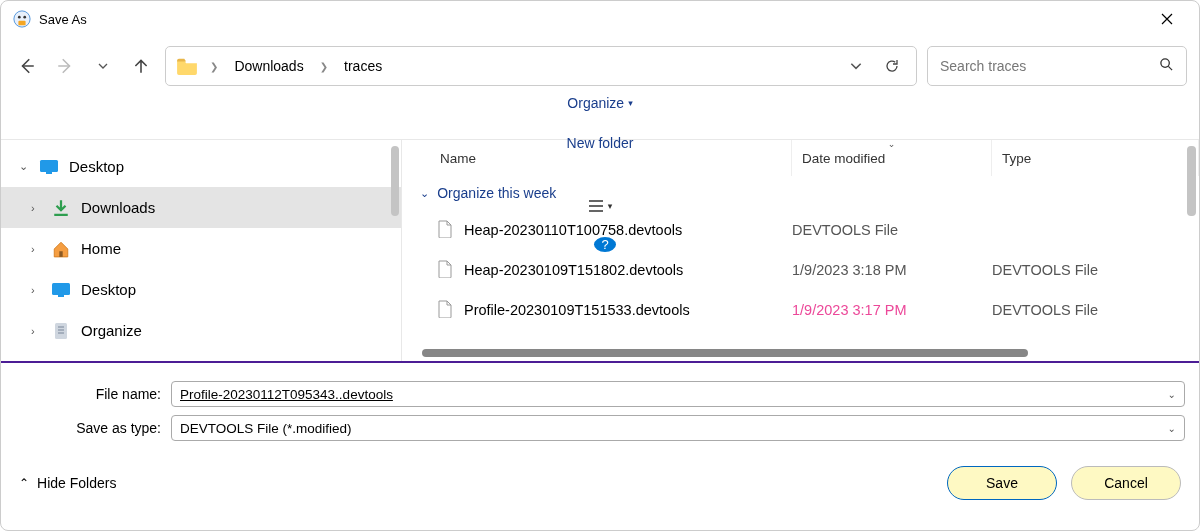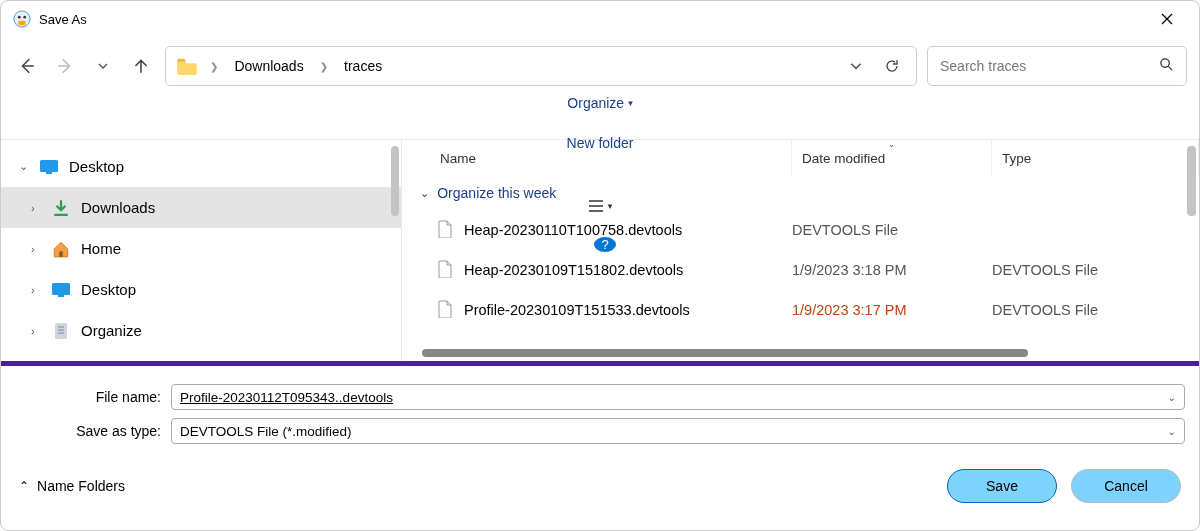--- a/index.html
+++ b/index.html
@@ -54,32 +54,32 @@
     .col-date { flex: 0 0 200px; }
     .col-type { flex: 1; }
     .sort-ind { position: absolute; top: -1px; left: 50%; transform: translateX(-50%); font-size: 9px; color: #555; }
     .fl-group { display: flex; align-items: center; height: 34px; padding-left: 18px; color: #1a3e8c; font-size: 14px; gap: 8px; cursor: pointer; }
     .fl-row { display: flex; align-items: center; height: 40px; font-size: 14.5px; color: #000; cursor: pointer; }
     .fl-row .col-name { display: flex; align-items: center; gap: 10px; padding-left: 36px !important; }
     .fl-row .col { border: none; }
     .file-icon { width: 16px; height: 20px; }
 
     
-    .inputs { padding: 14px 14px 6px 14px; border-top: 5px solid #4c1d95; }
+    .inputs { padding: 14px 14px 6px 14px; border-top: 2px solid #4c1d95; }
     .input-row { display: flex; align-items: center; height: 34px; gap: 10px; }
     .input-label { width: 146px; text-align: right; font-size: 14px; color: #000; }
     .input-field { flex: 1; height: 26px; border: 1px solid #aaa; border-radius: 4px; display: flex; align-items: center; padding: 0 8px; }
     .input-field input { border: none; outline: none; flex: 1; font-size: 13.5px; text-decoration: underline; }
     .input-field .dd { font-size: 10px; color: #555; cursor: pointer; padding-left: 8px; }
 
     
     .footer { height: 64px; display: flex; align-items: center; padding: 0 18px; gap: 14px; }
     .hide-folders { display: flex; align-items: center; gap: 8px; font-size: 14px; cursor: pointer; }
     .footer-spacer { flex: 1; }
-    .btn { width: 110px; height: 34px; border: 1px solid #bbb; border-radius: 17px; background: #7dd3fc; font-size: 14px; cursor: pointer; display: flex; align-items: center; justify-content: center; }
+    .btn { width: 110px; height: 34px; border: 1px solid #bbb; border-radius: 17px; background: #fef9c3; font-size: 14px; cursor: pointer; display: flex; align-items: center; justify-content: center; }
     .btn.primary { border: 1.5px solid #0067c0; color: #000; }
   </style>
 </head>
 <body>
 
 <div class="titlebar">
   <span class="app-icon">
     <svg viewBox="0 0 20 20" width="18" height="18">
       <circle cx="10" cy="10" r="9" fill="#e8f0fb" stroke="#4a90d9" stroke-width="1"></circle>
       <rect x="6" y="12" width="8" height="5" fill="#f5a623" rx="1"></rect>
@@ -277,21 +277,21 @@
     <div class="fl-row">
       <div class="col col-name">
         <span class="file-icon">
           <svg viewBox="0 0 14 18" width="14" height="18">
               <path d="M1 1 h8 l4 4 v12 a1 1 0 0 1 -1 1 H2 a1 1 0 0 1 -1 -1 Z" fill="#fff" stroke="#999"></path>
               <path d="M9 1 v4 h4" fill="none" stroke="#999"></path>
             </svg>
         </span>
         <span>Profile-20230109T151533.devtools</span>
       </div>
-      <div class="col col-date" style="color:#c2410c">1/9/2023 3:17 PM</div>
+      <div class="col col-date" style="color:#ec4899">1/9/2023 3:17 PM</div>
       <div class="col col-type" style="color:#555">DEVTOOLS File</div>
     </div>
 
     <div class="fl-hscroll">
         <div class="fl-hscroll-thumb"></div>
       </div>
   </div>
 </div>
 
 <div class="inputs">
@@ -307,18 +307,18 @@
     <div class="input-field">
       <span style="flex:1;font-size:13.5px;">DEVTOOLS File (*.modified)</span>
       <span class="dd">⌄</span>
     </div>
   </div>
 </div>
 
 <div class="footer">
   <span class="hide-folders">
     <span style="font-size:12px;">⌃</span>
-    <span>Name Folders</span>
+    <span>Hide Folders</span>
   </span>
   <span class="footer-spacer"></span>
   <div class="btn primary">Save</div>
   <div class="btn">Cancel</div>
 </div>
 
 </body></html>

